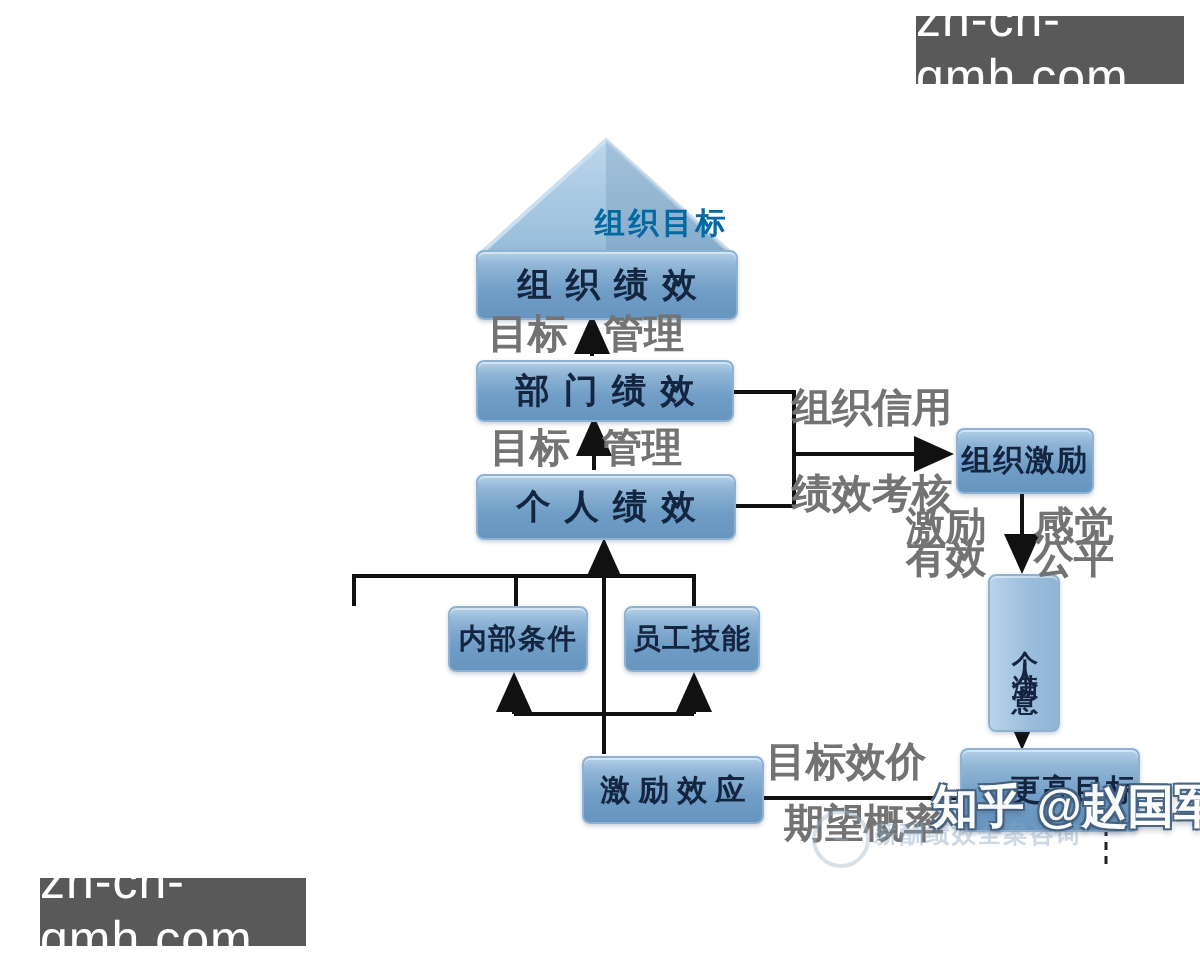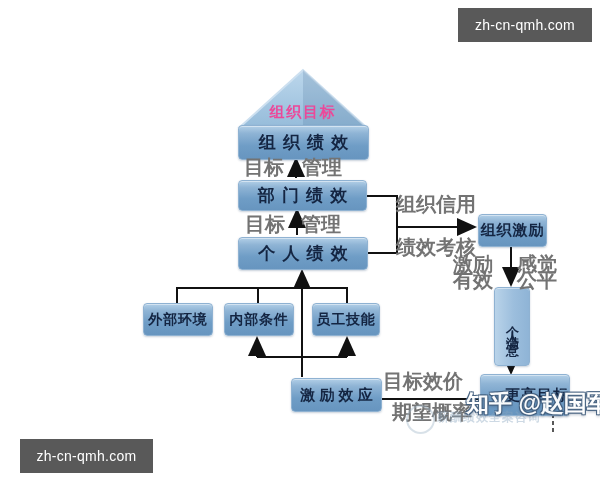--- a/index.html
+++ b/index.html
@@ -24,26 +24,26 @@
     background:linear-gradient(90deg,#b9d3e9 0%,#9cbedd 55%,#8fb4d6 100%);
   }
   .elabel{
     position:absolute;transform:translate(-50%,-50%);
     color:#737373;font-weight:700;font-size:20px;white-space:nowrap;
     font-family:"Liberation Serif", serif;
   }
   .elabel.two{line-height:16px;white-space:pre-line;}
   .pyramid-label{
     position:absolute;transform:translate(-50%,-50%);
-    color:#ec4899;font-weight:700;font-size:15px;letter-spacing:.12em;white-space:nowrap;
+    color:#0369a1;font-weight:700;font-size:15px;letter-spacing:.12em;white-space:nowrap;margin-left:28px;
   }
   .wm-box{
     position:absolute;background:#595959;color:#ffffff;
     display:flex;align-items:center;justify-content:center;
-    font-size:14px;letter-spacing:.02em;
+    font-size:25px;letter-spacing:.02em;
   }
   .wm-zhihu{
     position:absolute;color:#ffffff;font-weight:700;font-size:23px;white-space:nowrap;
     text-shadow:-1px -1px 0 #44607f,1px -1px 0 #44607f,-1px 1px 0 #44607f,1px 1px 0 #44607f,0 2px 3px rgba(60,80,110,.5);
     opacity:.96;
   }
   .wm-ghost{
     position:absolute;color:#8aa6bf;font-weight:700;font-size:12px;letter-spacing:.08em;
     opacity:.42;white-space:nowrap;
   }
@@ -101,21 +101,20 @@
   </svg>
 
   <div class="pyramid-label" style="left:303px;top:112px;">组织目标</div>
 
   <div class="node big" style="left:238px;top:125px;width:129px;height:33px;">组织绩效</div>
 
   <div class="node big" style="left:238px;top:180px;width:127px;height:29px;">部门绩效</div>
 
   <div class="node big" style="left:238px;top:237px;width:128px;height:31px;">个人绩效</div>
 
-  <div class="node mid" style="left:143px;top:303px;width:68px;height:31px;">外部环境</div>
 
   <div class="node mid" style="left:224px;top:303px;width:68px;height:31px;">内部条件</div>
 
   <div class="node mid" style="left:312px;top:303px;width:66px;height:31px;">员工技能</div>
 
   <div class="node spread" style="left:258px;top:378px;width:89px;height:32px;">激励效应</div>
 
   <div class="node mid" style="left:478px;top:214px;width:67px;height:31px;font-size:15px;">组织激励</div>
 
   <div class="node vertical" style="left:494px;top:287px;width:34px;height:77px;">个人满意</div>

